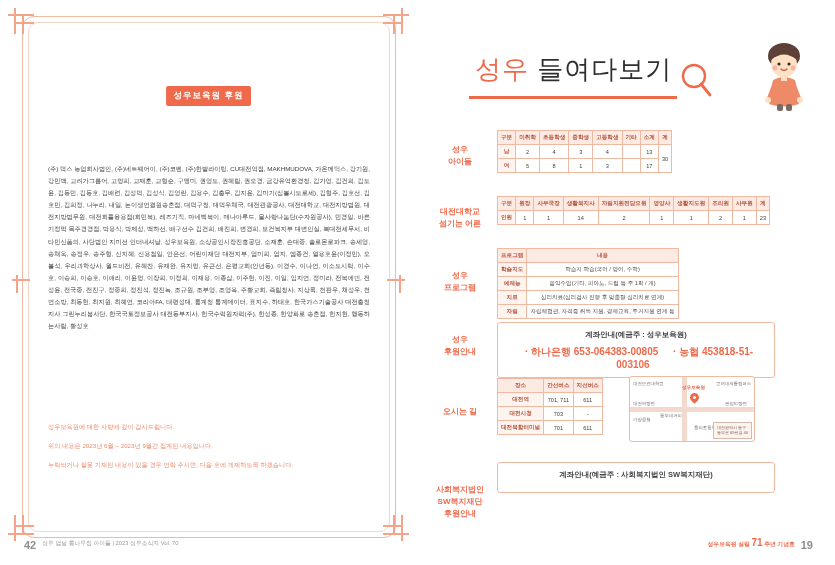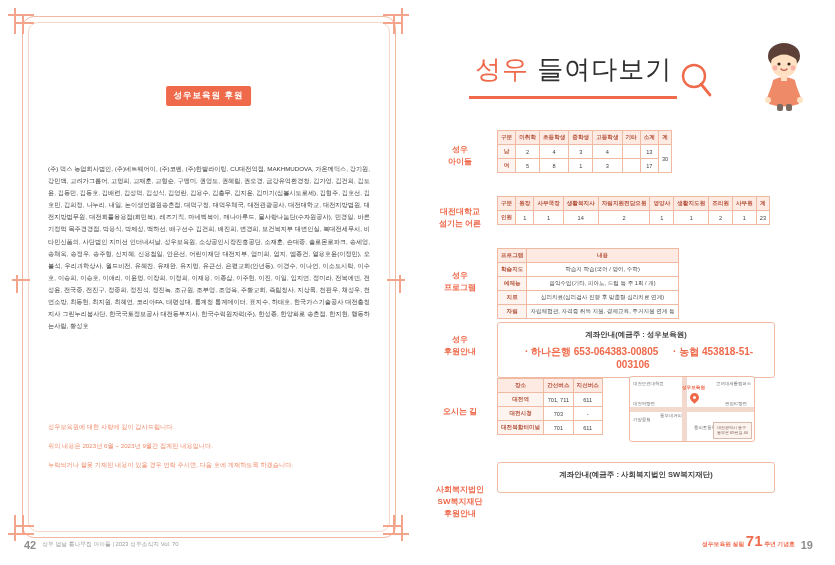--- a/index.html
+++ b/index.html
@@ -63,21 +63,21 @@
     position:absolute;left:48px;top:163px;width:322px;
     font-size:6.2px;line-height:1.95;color:#3d3d3d;text-align:justify;
     word-break:break-all;
   }
   .notes{
     position:absolute;left:48px;top:420px;width:322px;
     font-size:6.2px;line-height:2.1;color:#ef8b6b;
   }
   .notes p{margin:0 0 6px 0;}
   .left-footer{
-    position:absolute;left:24px;bottom:14px;display:flex;align-items:flex-end;gap:6px;
+    position:absolute;left:24px;bottom:14px;display:flex;align-items:flex-start;gap:6px;
   }
   .pagenum{font-size:11px;color:#8d8d8d;font-weight:bold;}
   .footer-text{font-size:5.8px;color:#9a9a9a;padding-bottom:2px;}
 
   
   .r-title{
     position:absolute;left:58px;top:52px;
     font-size:26px;font-weight:normal;color:#2f2f2f;letter-spacing:1px;
   }
   .r-title .hl{color:#ef6a4b;}
@@ -124,21 +124,21 @@
     transform:rotate(-45deg);
   }
   .pin:after{content:"";position:absolute;left:3px;top:3px;width:3px;height:3px;background:#fff;border-radius:50%;}
   .maplabel{position:absolute;font-size:4.6px;color:#ef6a4b;font-weight:bold;white-space:nowrap;}
   .mapbox-s{position:absolute;border:0.5px solid #d8b9aa;background:#fdf4f0;font-size:4px;color:#7a5a4c;padding:2px 3px;line-height:1.4;}
 
   .right-footer{
     position:absolute;right:22px;bottom:14px;display:flex;align-items:flex-end;gap:6px;
   }
   .r-footer-text{font-size:5.8px;color:#ef6a4b;font-weight:bold;padding-bottom:2px;}
-  .r-footer-text .num{font-size:15px;}
+  .r-footer-text .num{font-size:10px;}
 </style>
 </head>
 <body>
 
 <div class="page">
 
   <div class="left-page">
     <div class="frame-outer"></div>
     <div class="frame-inner"></div>
     <div class="corner tl"></div>

